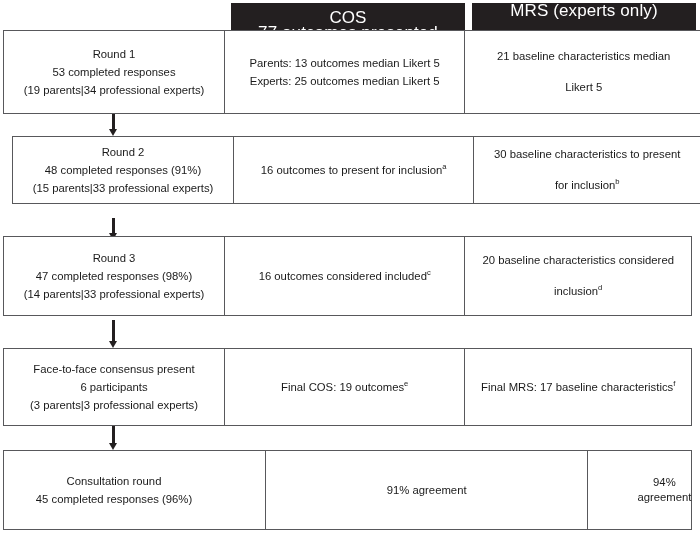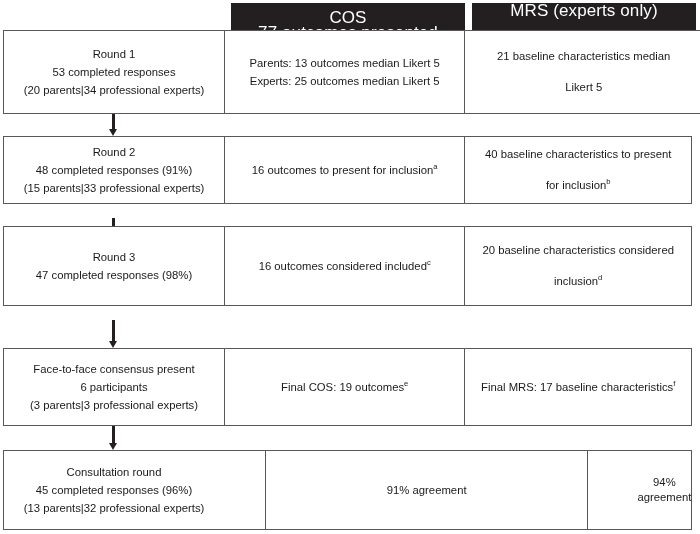--- a/index.html
+++ b/index.html
@@ -107,65 +107,66 @@
 
 <div class="abs col-header" style="left:472px; top:3px; width:224px; height:44px;justify-content:space-between;">
   <span class="hl">MRS (experts only)</span>
   <span class="hl">48 baseline characteristics presented</span>
 </div>
 
 <div class="abs row-box" style="left:3px; top:30px; width:700px; height:84px;">
   <div class="cell c1 gap-lg">
     <span class="ln">Round 1</span>
     <span class="ln">53 completed responses</span>
-    <span class="ln">(20 parents|34 professional experts)</span>
+    <span class="ln">(19 parents|34 professional experts)</span>
   </div>
   <div class="divider"></div>
   <div class="cell c2 gap-lg">
     <span class="ln">Parents: 13 outcomes median Likert 5</span>
     <span class="ln">Experts: 25 outcomes median Likert 5</span>
   </div>
   <div class="divider"></div>
   <div class="cell c3 gap-sm">
     <span class="ln">21 baseline characteristics median</span>
     <span class="ln">Likert 5</span>
   </div>
 </div>
 
 <div class="arrow" style="left:109px; top:114px; height:22px;">
   <div class="shaft" style="height:15px;"></div>
   <div class="head"></div>
 </div>
 
-<div class="abs row-box" style="left:3px; top:136px; width:689px; height:68px;">
+<div class="abs row-box" style="left:12px; top:136px; width:689px; height:68px;">
   <div class="cell c1 gap-lg">
     <span class="ln">Round 2</span>
     <span class="ln">48 completed responses (91%)</span>
     <span class="ln">(15 parents|33 professional experts)</span>
   </div>
   <div class="divider"></div>
   <div class="cell c2">
     <span class="ln"><span>16 outcomes to present for inclusion</span><sup>a</sup></span>
   </div>
   <div class="divider"></div>
   <div class="cell c3 gap-sm">
-    <span class="ln">40 baseline characteristics to present</span>
+    <span class="ln">30 baseline characteristics to present</span>
     <span class="ln"><span>for inclusion</span><sup>b</sup></span>
   </div>
 </div>
 
 <div class="arrow" style="left:109px; top:218px; height:22px;">
   <div class="shaft" style="height:15px;"></div>
   <div class="head"></div>
 </div>
 
-<div class="abs row-box" style="left:3px; top:226px; width:689px; height:80px;">
+<div class="abs row-box" style="left:3px; top:236px; width:689px; height:80px;">
   <div class="cell c1 gap-lg">
     <span class="ln">Round 3</span>
     <span class="ln">47 completed responses (98%)</span>
+    <span class="ln">(14 parents|33 professional experts)</span>
   </div>
   <div class="divider"></div>
   <div class="cell c2">
     <span class="ln"><span>16 outcomes considered included</span><sup>c</sup></span>
   </div>
   <div class="divider"></div>
   <div class="cell c3 gap-sm">
     <span class="ln">20 baseline characteristics considered</span>
     <span class="ln"><span>inclusion</span><sup>d</sup></span>
   </div>
@@ -194,21 +195,20 @@
 
 <div class="arrow" style="left:109px; top:426px; height:24px;">
   <div class="shaft" style="height:17px;"></div>
   <div class="head"></div>
 </div>
 
 <div class="abs row-box" style="left:3px; top:450px; width:689px; height:80px;gap:41px;">
   <div class="cell c1 gap-lg">
     <span class="ln">Consultation round</span>
     <span class="ln">45 completed responses (96%)</span>
-    <span class="ln">(13 parents|32 professional experts)</span>
   </div>
   <div class="divider"></div>
   <div class="cell c2">
     <span class="ln">91% agreement</span>
   </div>
   <div class="divider"></div>
   <div class="cell c3">
     <span class="ln">94% agreement</span>
   </div>
 </div>

